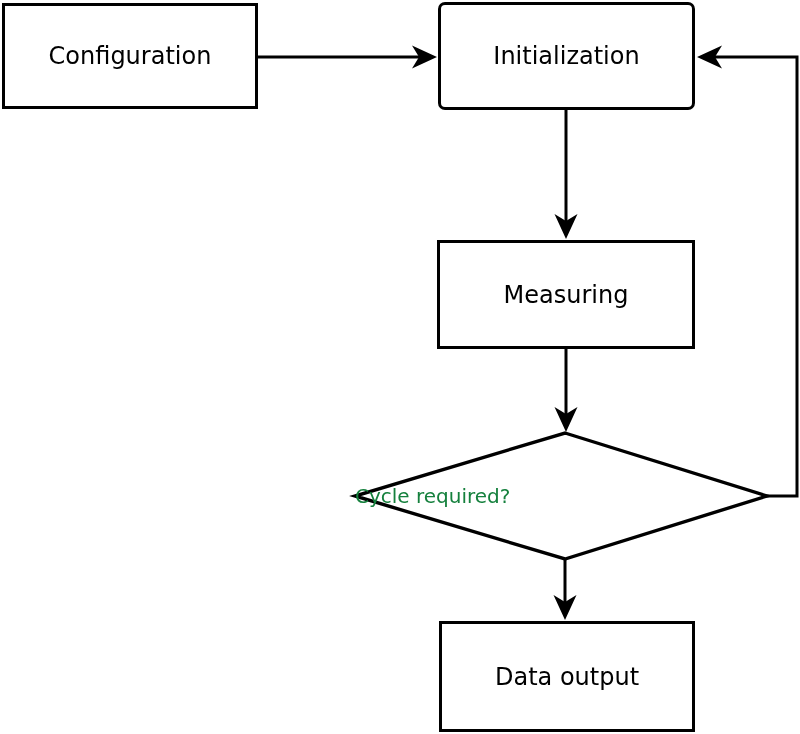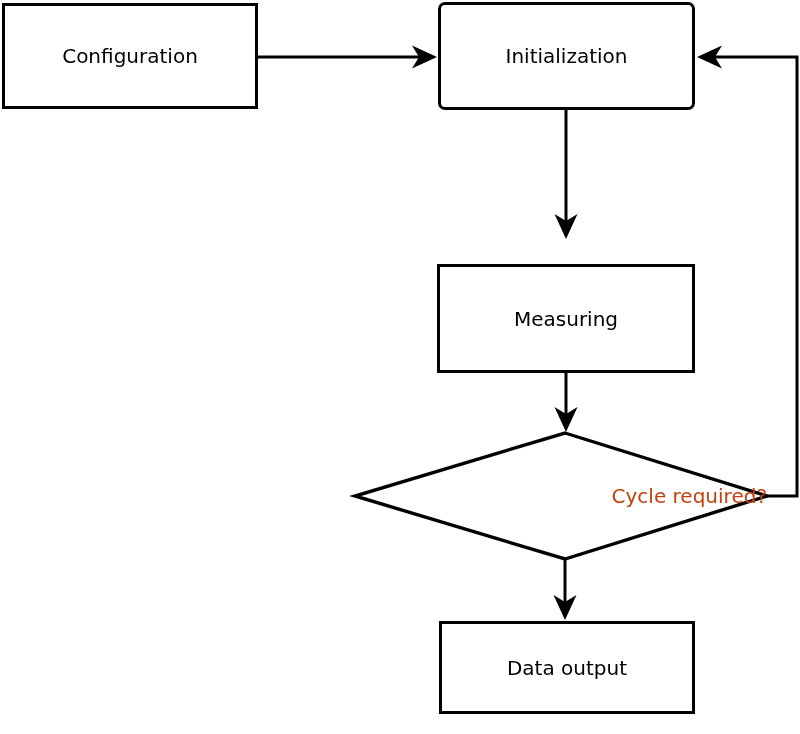--- a/index.html
+++ b/index.html
@@ -40,31 +40,31 @@
     stroke-linejoin: miter;
   }
   .node {
     position: absolute;
     box-sizing: border-box;
     background: #ffffff;
     border: 3px solid #000000;
     display: flex;
     align-items: center;
     justify-content: center;
-    font-size: 20px;
+    font-size: 24px;
     color: #000000;
     white-space: nowrap;
   }
   .diamond-label {
     position: absolute;
     display: flex;
     align-items: center;
-    justify-content: flex-end;
+    justify-content: flex-start;
     font-size: 20px;
-    color: #c2410c;
+    color: #15803d;
     white-space: nowrap;
     background: transparent;
   }
 </style>
 </head>
 <body>
 
 <div class="canvas">
 
   <svg class="connector-layer" viewBox="0 0 800 734">
@@ -88,25 +88,25 @@
   </svg>
 
   <div class="node" style="left:2px; top:3px; width:256px; height:106px;">
     <span>Configuration</span>
   </div>
 
   <div class="node" style="left:438px; top:2px; width:257px; height:108px;border-radius:7px;">
     <span>Initialization</span>
   </div>
 
-  <div class="node" style="left:437px; top:240px; width:258px; height:109px;margin-top:24px;">
+  <div class="node" style="left:437px; top:240px; width:258px; height:109px;">
     <span>Measuring</span>
   </div>
 
   <div class="diamond-label" style="left:355px; top:433px; width:412px; height:126px;">
     <span>Cycle required?</span>
   </div>
 
-  <div class="node" style="left:439px; top:621px; width:256px; height:93px;">
+  <div class="node" style="left:439px; top:621px; width:256px; height:111px;">
     <span>Data output</span>
   </div>
 
 </div>
 
 </body></html>

